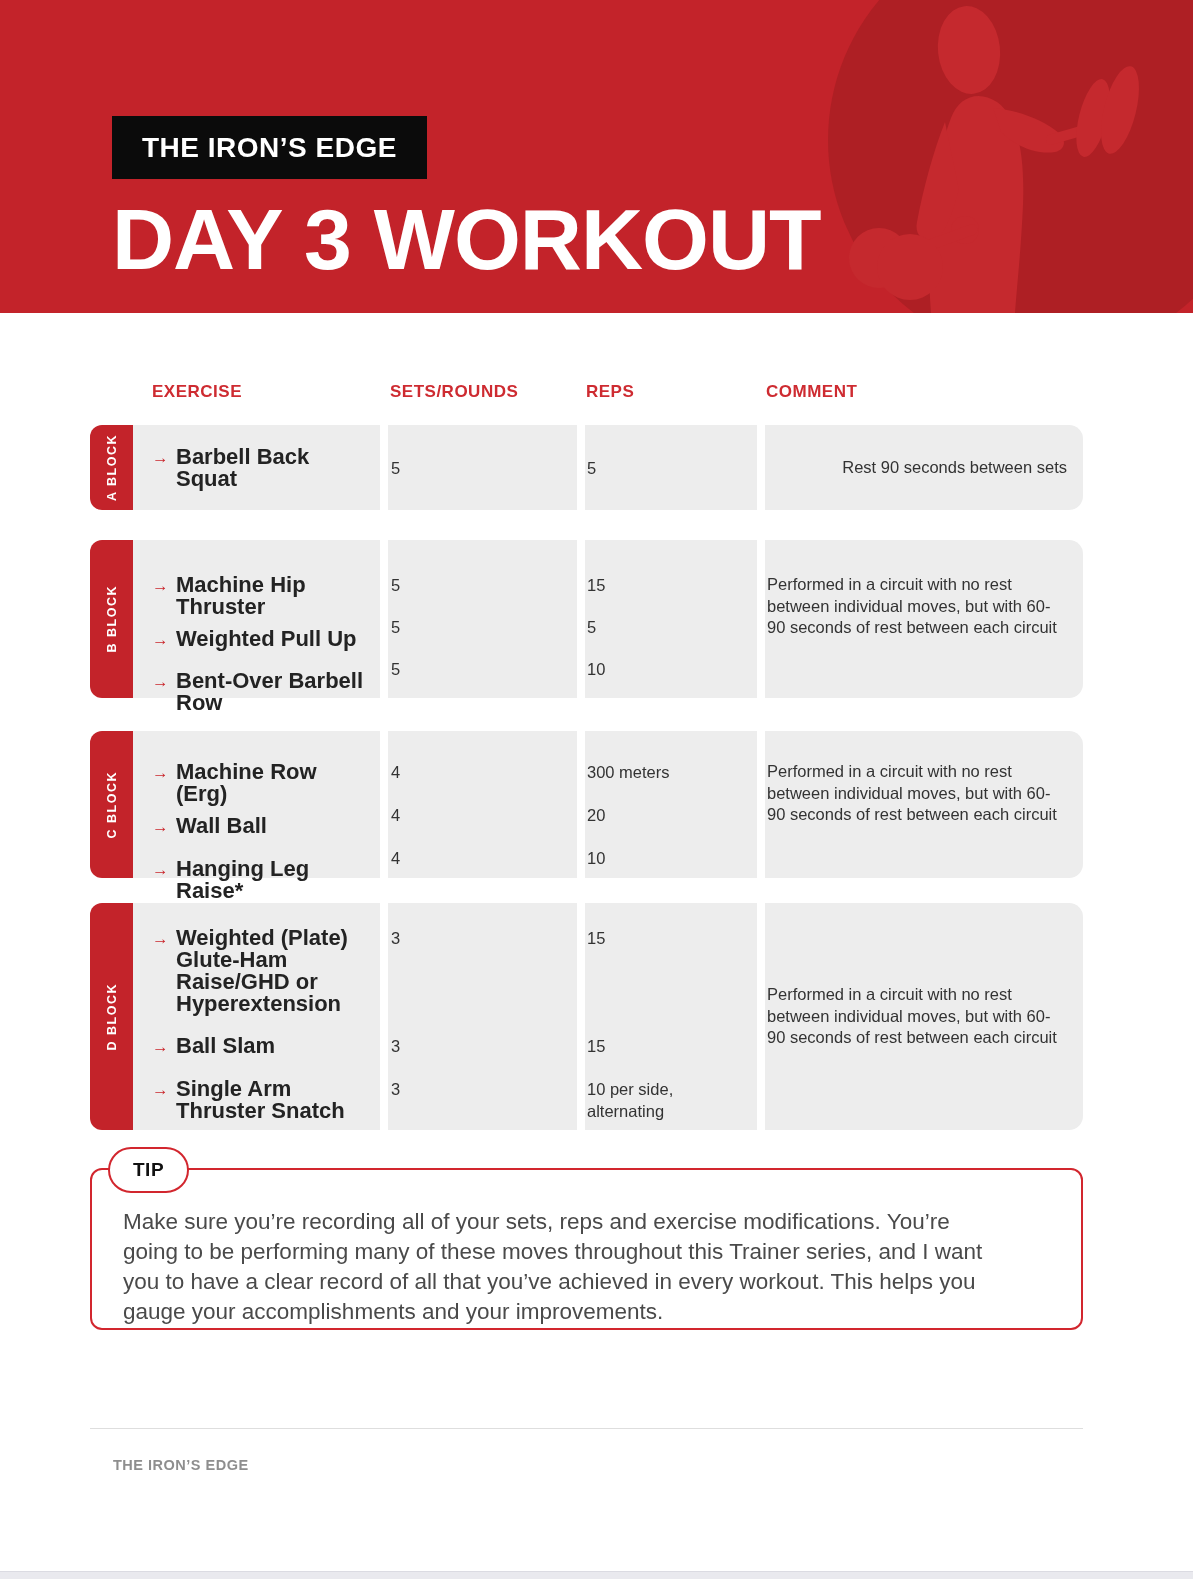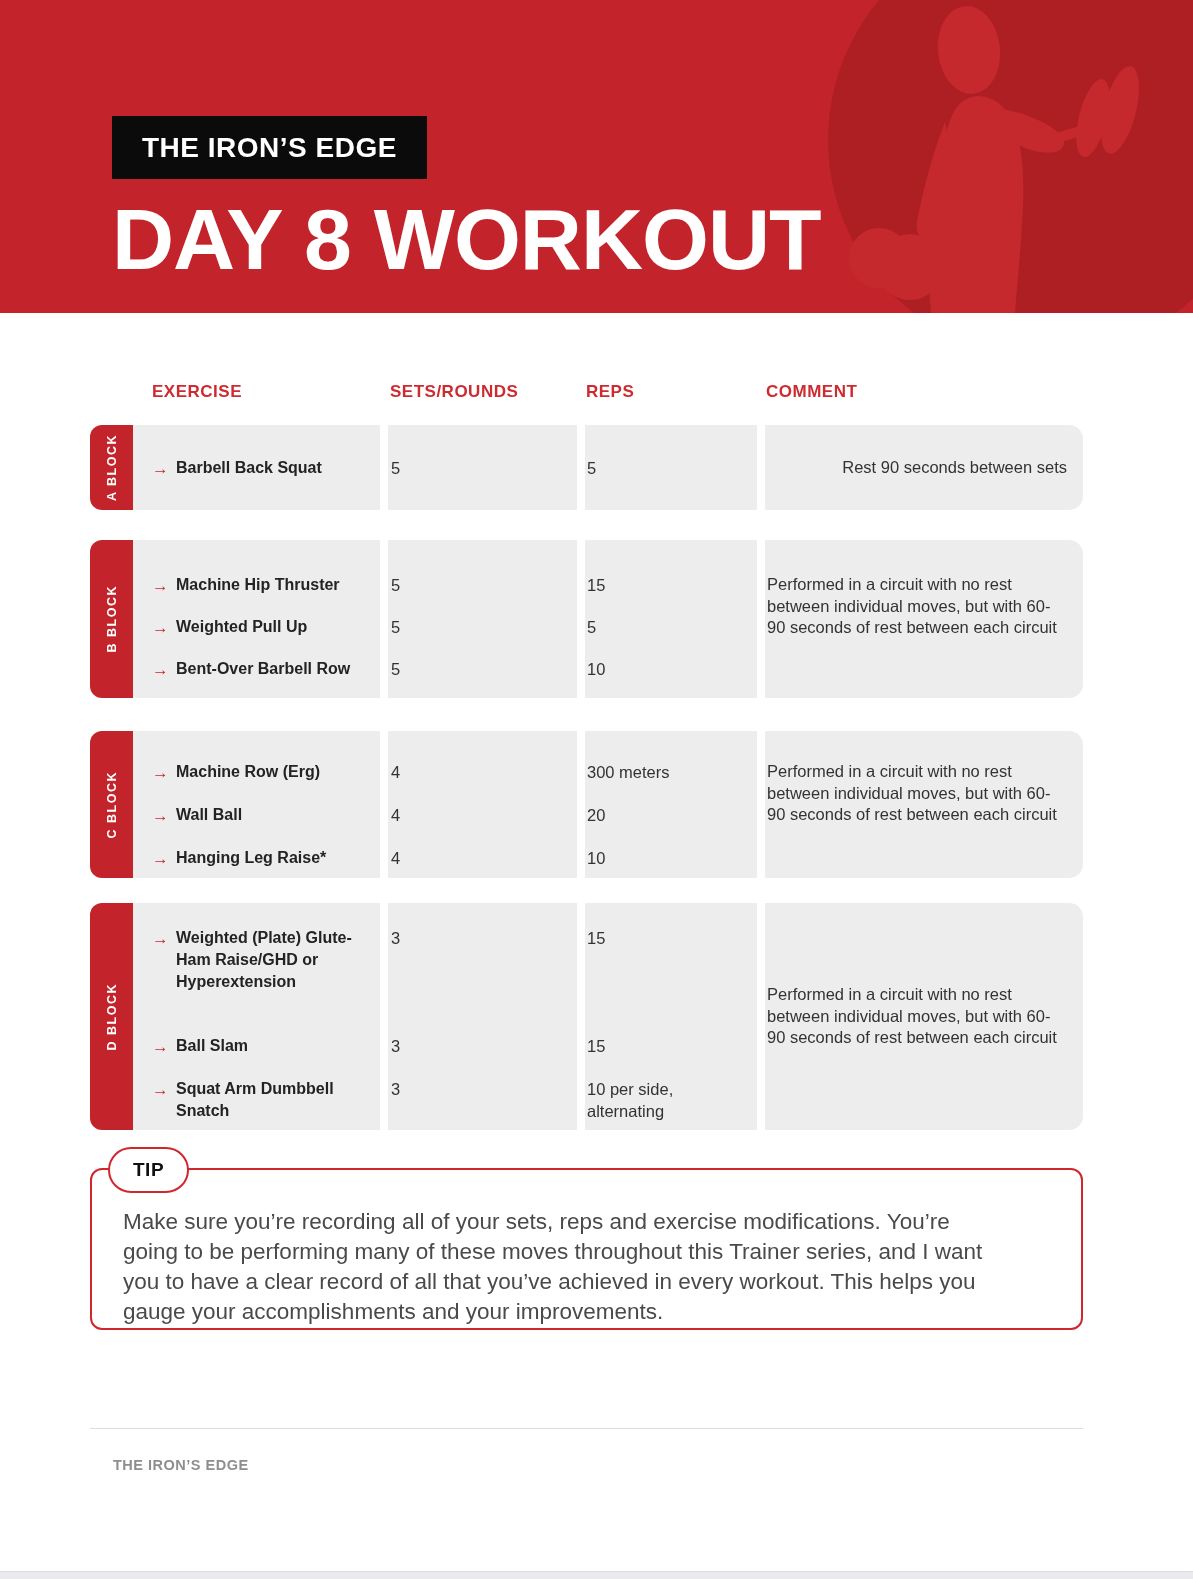--- a/index.html
+++ b/index.html
@@ -109,21 +109,21 @@
   .trow { display:flex; align-items:flex-start; margin-bottom:10px; }
   .trow:last-child { margin-bottom:0; }
   .arrow {
     flex:none; width:24px;
     color:var(--arrow-red,#C9252B);
     font-size:16.5px; line-height:22px; font-weight:700;
   }
   .exname {
     flex:1;
     color:#232323;
-    font-size:16px; line-height:22px; font-weight:700;
+    font-size:22px; line-height:22px; font-weight:700;
   }
   .vrow {
     color:#333;
     font-size:16.5px; line-height:22px; font-weight:400;
     margin-bottom:10px;
   }
   .vrow:last-child { margin-bottom:0; }
 
   .footnote {
     margin-top:13px;
@@ -195,21 +195,21 @@
       <ellipse cx="300" cy="118" rx="14" ry="40" transform="rotate(14 300 118)"></ellipse>
       <ellipse cx="327" cy="110" rx="16" ry="45" transform="rotate(14 327 110)"></ellipse>
       <path d="M152 122 C140 152 130 190 124 222 C121 236 132 244 143 238 C154 232 160 210 166 190 Z"></path>
       <circle cx="172" cy="230" r="14"></circle>
       <rect x="118" y="234" width="68" height="11" rx="5" transform="rotate(-20 152 240)"></rect>
       <circle cx="86" cy="258" r="30"></circle>
       <circle cx="117" cy="267" r="33"></circle>
     </g>
   </svg>
   <div class="brand-badge">THE IRON’S EDGE</div>
-  <div class="page-title">DAY 8 WORKOUT</div>
+  <div class="page-title">DAY 3 WORKOUT</div>
 </div>
 
 <div class="content">
 
   <div class="thead">
     <div class="th th-ex">EXERCISE</div>
     <div class="th th-sets">SETS/ROUNDS</div>
     <div class="th th-reps">REPS</div>
     <div class="th th-comment">COMMENT</div>
   </div>
@@ -309,21 +309,21 @@
       <div class="trow" style="min-height:98px">
         <span class="arrow">→</span>
         <span class="exname">Weighted (Plate) Glute-Ham Raise/GHD or Hyperextension</span>
       </div>
       <div class="trow" style="min-height:33px">
         <span class="arrow">→</span>
         <span class="exname">Ball Slam</span>
       </div>
       <div class="trow">
         <span class="arrow">→</span>
-        <span class="exname">Squat Arm Dumbbell Snatch</span>
+        <span class="exname">Single Arm Thruster Snatch</span>
       </div>
     </div>
     <div class="col col-sets pt-d">
       <div class="vrow" style="min-height:98px">3</div>
       <div class="vrow" style="min-height:33px">3</div>
       <div class="vrow">3</div>
     </div>
     <div class="col col-reps pt-d">
       <div class="vrow" style="min-height:98px">15</div>
       <div class="vrow" style="min-height:33px">15</div>

